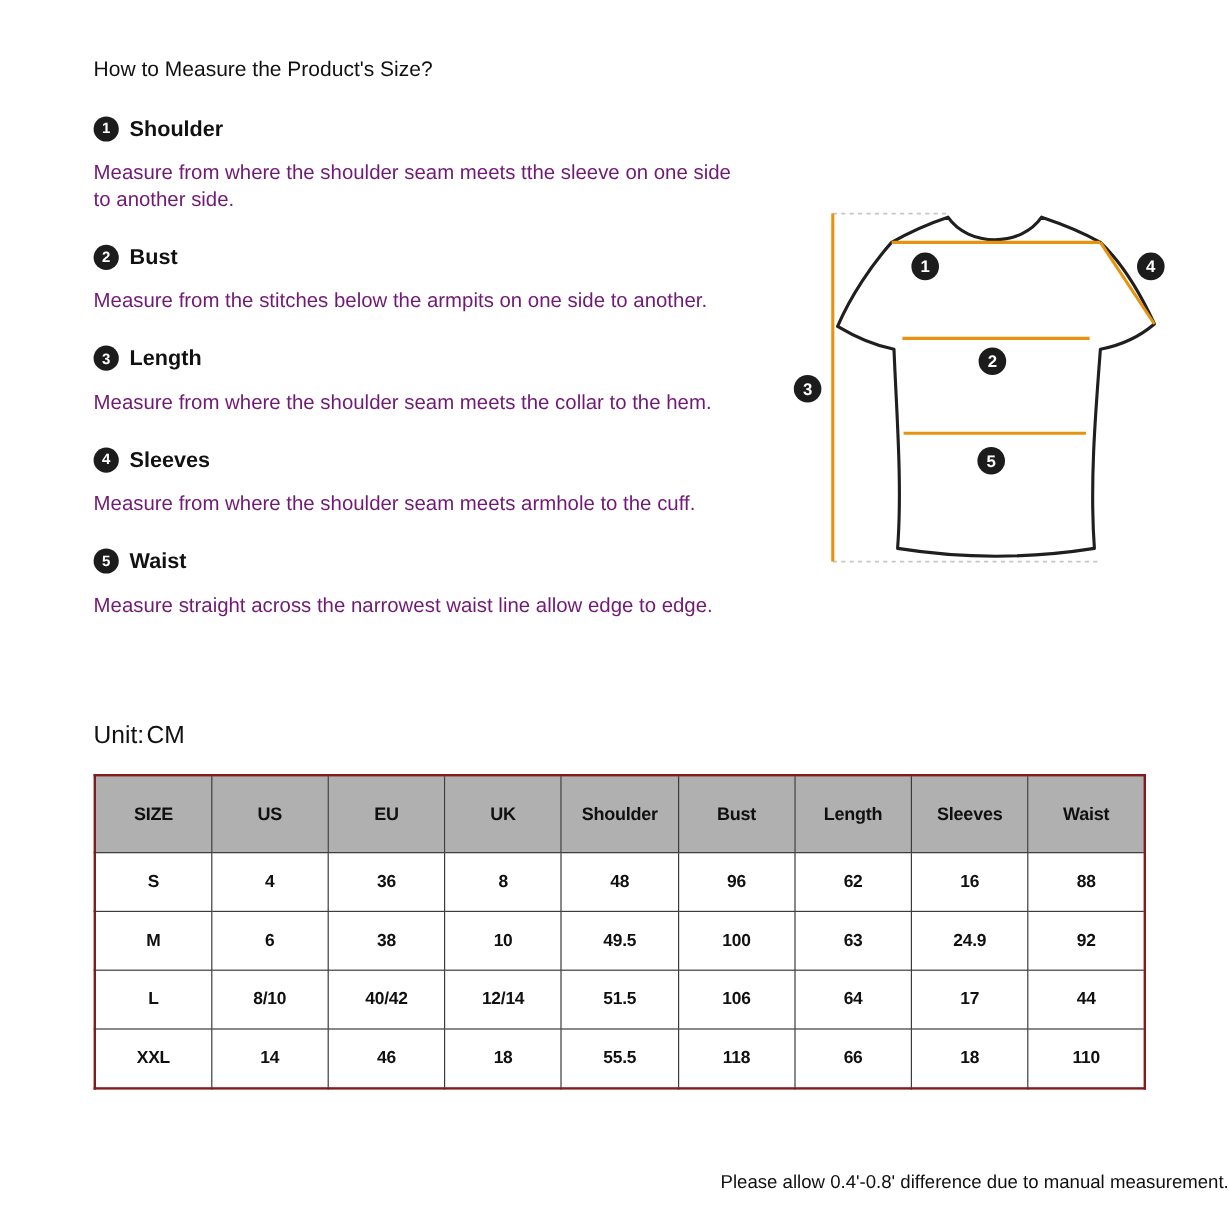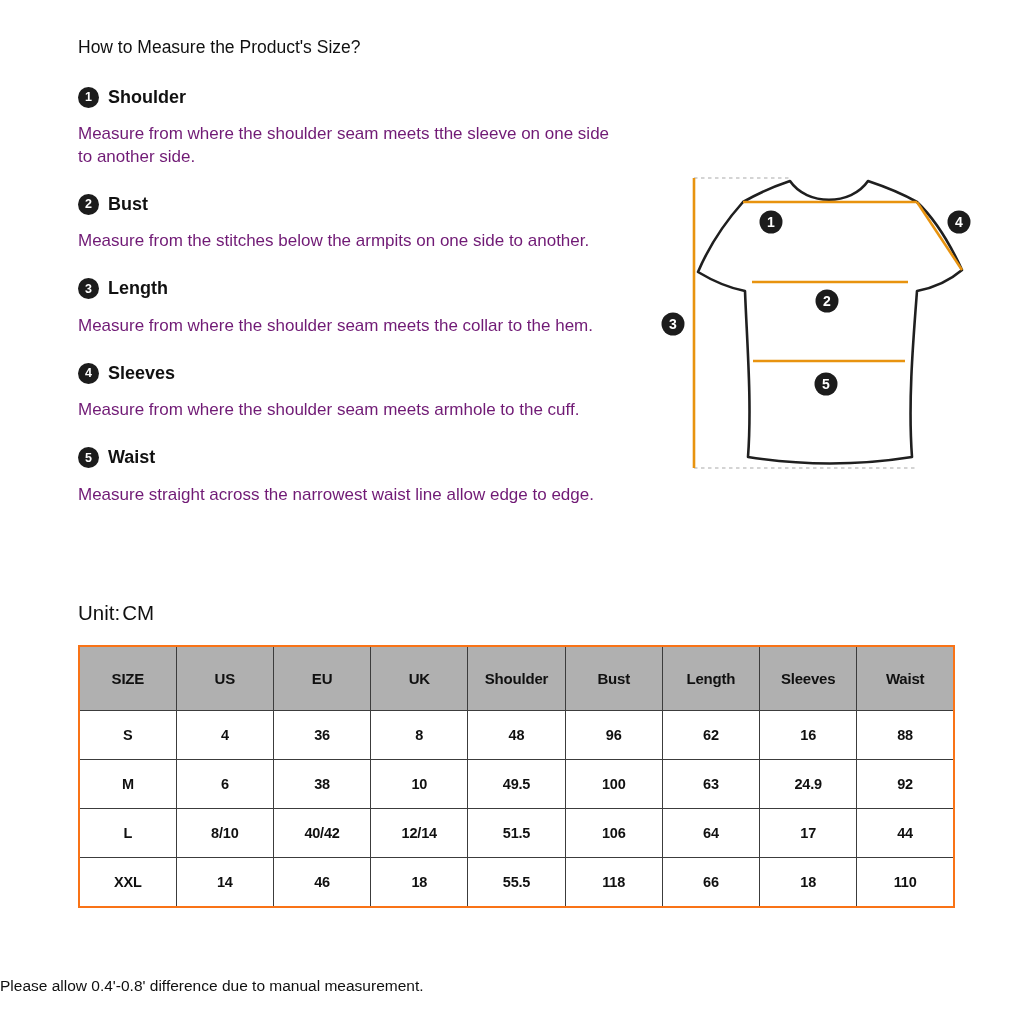--- a/index.html
+++ b/index.html
@@ -4,21 +4,21 @@
 <style>
   html,body{margin:0;padding:0;}
   body{
     width:1024px;height:1024px;background:#ffffff;position:relative;
     font-family:"Liberation Sans",sans-serif;color:var(--text,#161616);
     overflow:hidden;
   }
   .page{position:absolute;inset:0;}
 
   
-  .instructions{position:absolute;left:78px;top:36px;width:535px;}
+  .instructions{position:absolute;left:78px;top:46px;width:535px;}
   .page-title{font-size:17.5px;font-weight:400;line-height:22px;margin:0 0 28px 0;color:#111;}
   .sec-head{display:flex;align-items:center;gap:9px;margin:0 0 15px 0;height:22px;}
   .badge{
     width:21px;height:21px;border-radius:50%;background:var(--marker_bg,#1c1c1c);
     color:#fff;font-size:12.5px;font-weight:700;display:flex;align-items:center;justify-content:center;
     flex:0 0 auto;
   }
   .sec-title{font-size:18px;font-weight:700;color:#111;}
   .sec-desc{font-size:17px;font-weight:400;line-height:22.5px;margin:0 0 25px 0;color:#701a75;}
 
@@ -35,29 +35,29 @@
   .unit-row .unit-value{margin-left:2px;}
 
   
   .size-table{
     position:absolute;left:78px;top:645px;width:877px;border-collapse:collapse;
     table-layout:fixed;font-weight:700;letter-spacing:-0.2px;
   }
   .size-table th,.size-table td{
     border:1px solid #3c3c3c;text-align:center;vertical-align:middle;padding:0;
   }
-  .size-table{border:2px solid #f97316;}
+  .size-table{border:2px solid #7f1d1d;}
   .size-table th{
     background:var(--table_header_bg,#b0b0b0);height:63px;font-size:15px;color:#101010;font-weight:700;
   }
   .size-table td{height:48px;font-size:14.5px;color:#101010;}
 
   
   .footer-note{
-    position:absolute;left:0;top:977px;width:1024px;text-align:left;
+    position:absolute;left:0;top:977px;width:1024px;text-align:right;
     font-size:15.5px;color:#101010;
   }
 </style>
 </head>
 <body>
 
 <div class="page">
 
   <div class="instructions">
     <h1 class="page-title">How to Measure the Product's Size?</h1>

